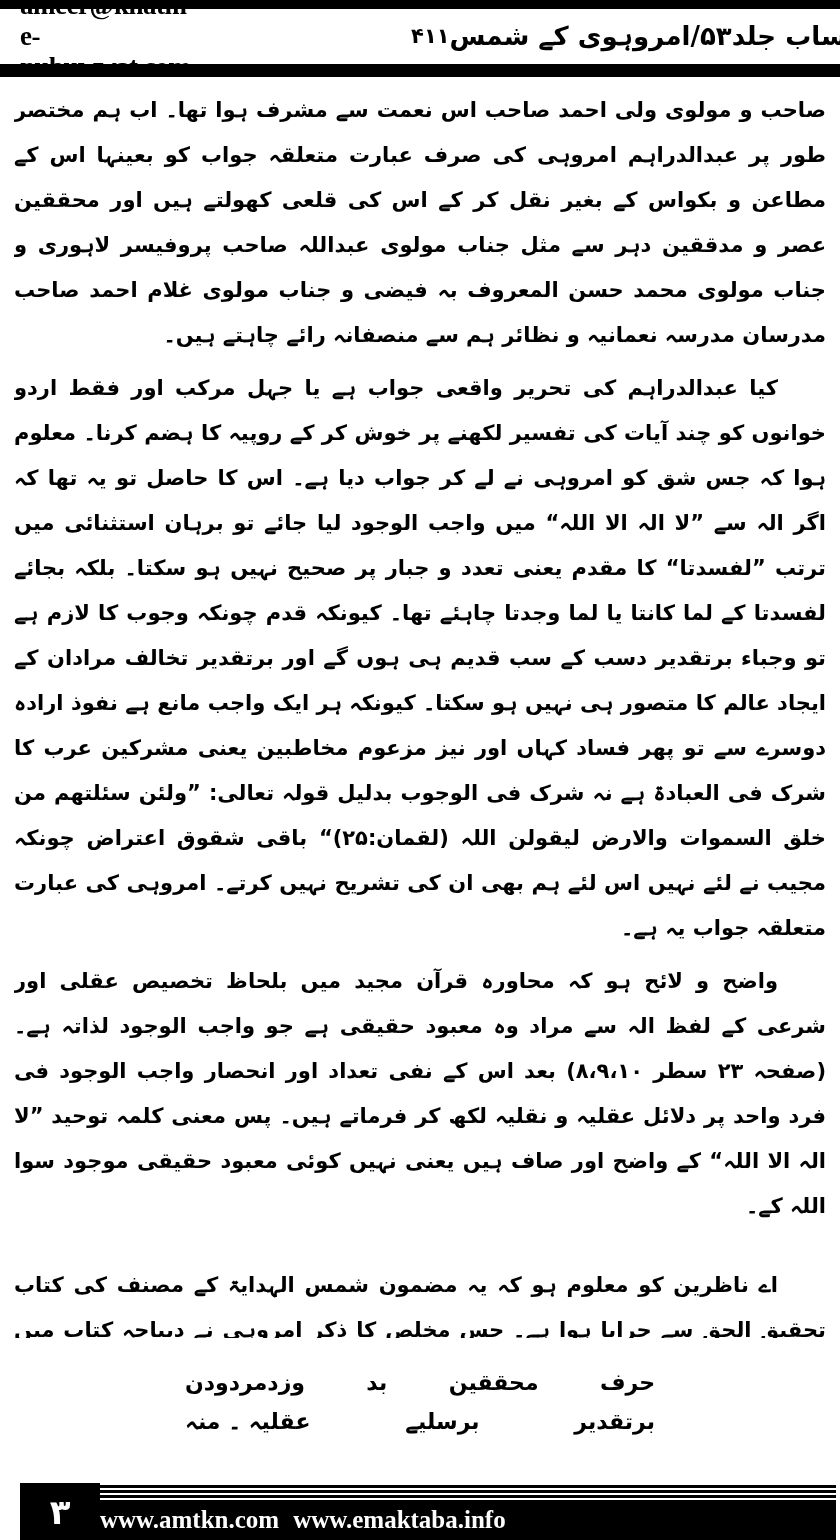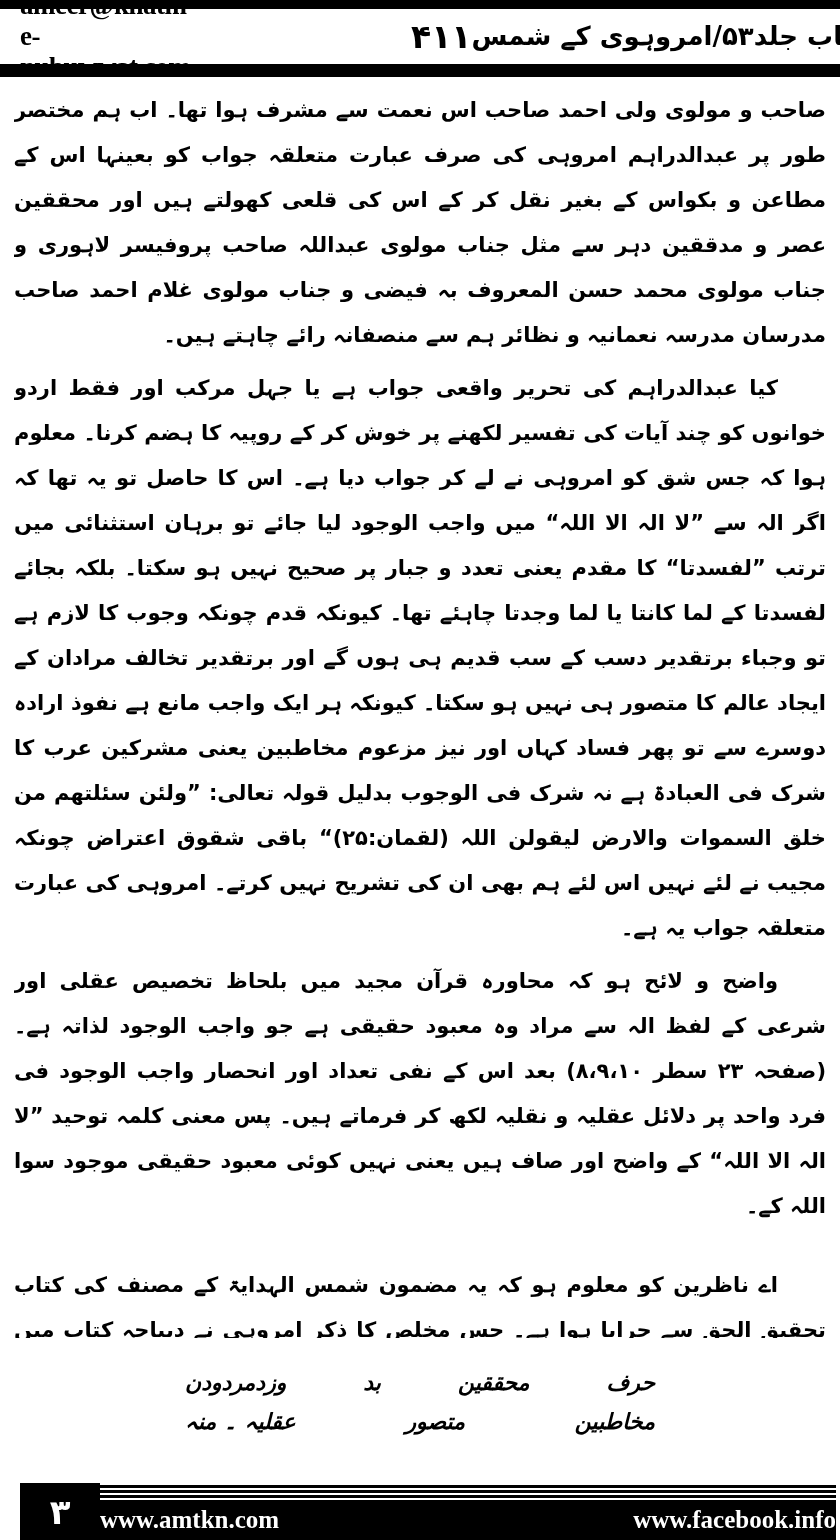--- a/index.html
+++ b/index.html
@@ -17,21 +17,21 @@
   .header{
     position:absolute;top:12px;left:20px;right:16px;height:48px;
     display:flex;align-items:center;justify-content:space-between;
   }
   .email{
     font-family:"Liberation Serif",serif;
     font-weight:bold;font-size:27px;letter-spacing:-0.5px;
     direction:ltr;
   }
   .page-num{
-    font-weight:bold;font-size:33px;direction:rtl;
+    font-weight:bold;font-size:21px;direction:rtl;
     margin-left:36px;margin-right:auto;padding-left:180px;
   }
   .header-title{
     direction:rtl;font-weight:bold;font-size:26px;white-space:nowrap;
   }
   .thick-rule{position:absolute;top:64px;left:0;right:0;height:13px;background:#000;}
   
   .body{
     position:absolute;top:88px;bottom:64px;left:14px;right:14px;
     direction:rtl;overflow:hidden;
@@ -48,35 +48,35 @@
   
   .verse{
     height:128px;display:flex;flex-direction:column;justify-content:center;
     gap:14px;
   }
   .verse-line{
     display:flex;justify-content:space-between;direction:rtl;
     width:470px;margin:0 auto;
     font-size:22px;font-weight:bold;
   }
-  .verse-word{white-space:nowrap;font-style:italic;}
+  .verse-word{white-space:nowrap;}
   
   .footer{position:absolute;left:0;right:0;bottom:0;height:60px;background:#fff;}
   .footer-pagebox{
     position:absolute;left:20px;bottom:0;width:80px;height:57px;
     background:#000;color:#fff;
     display:flex;align-items:center;justify-content:center;
     font-size:34px;font-weight:bold;direction:rtl;
   }
   .footer-right{position:absolute;left:100px;right:4px;bottom:0;height:57px;}
   .footer-lines{position:absolute;top:2px;left:0;right:0;}
   .fline{height:3px;background:#000;margin-bottom:2px;}
   .footer-bar{
     position:absolute;left:0;right:0;bottom:0;height:40px;background:#000;
-    color:#fff;display:flex;align-items:center;justify-content:space-between;gap:14px;
+    color:#fff;display:flex;align-items:center;justify-content:flex-start;gap:14px;
     font-family:"Liberation Serif",serif;font-weight:bold;font-size:25px;
     direction:ltr;white-space:nowrap;
   }
 </style>
 </head>
 <body>
 
 <div class="page">
 
   <div class="top-bar"></div>
@@ -98,37 +98,37 @@
     </div>
 
     <div class="verse">
       <div class="verse-line">
         <span class="verse-word">حرف</span>
         <span class="verse-word">محققین</span>
         <span class="verse-word">بد</span>
         <span class="verse-word">وزدمردودن</span>
       </div>
       <div class="verse-line">
-        <span class="verse-word">مخاطبین</span>
-        <span class="verse-word">متصور</span>
+        <span class="verse-word">برتقدیر</span>
+        <span class="verse-word">برسلیے</span>
         <span class="verse-word">عقلیہ ۔ منہ</span>
       </div>
     </div>
   </div>
 
   <div class="footer">
     <div class="footer-pagebox">
       <span>۳</span>
     </div>
     <div class="footer-right">
       <div class="footer-lines">
         <div class="fline"></div>
         <div class="fline"></div>
         <div class="fline"></div>
       </div>
       <div class="footer-bar">
         <span>www.amtkn.com</span>
-        <span>www.facebook.info</span>
+        <span>www.emaktaba.info</span>
       </div>
     </div>
   </div>
 
 </div>
 
 </body></html>

